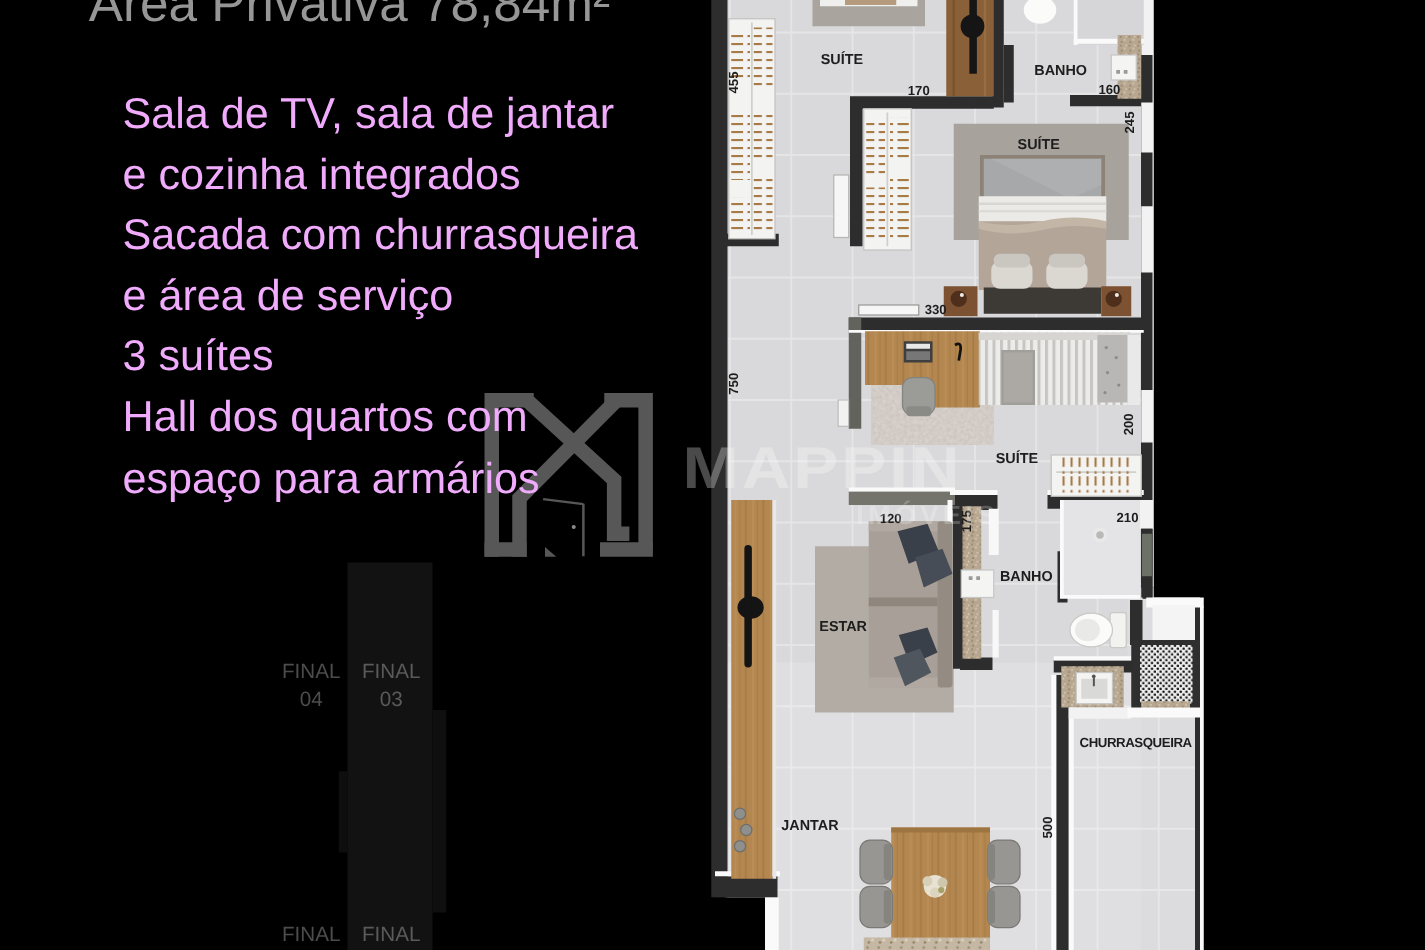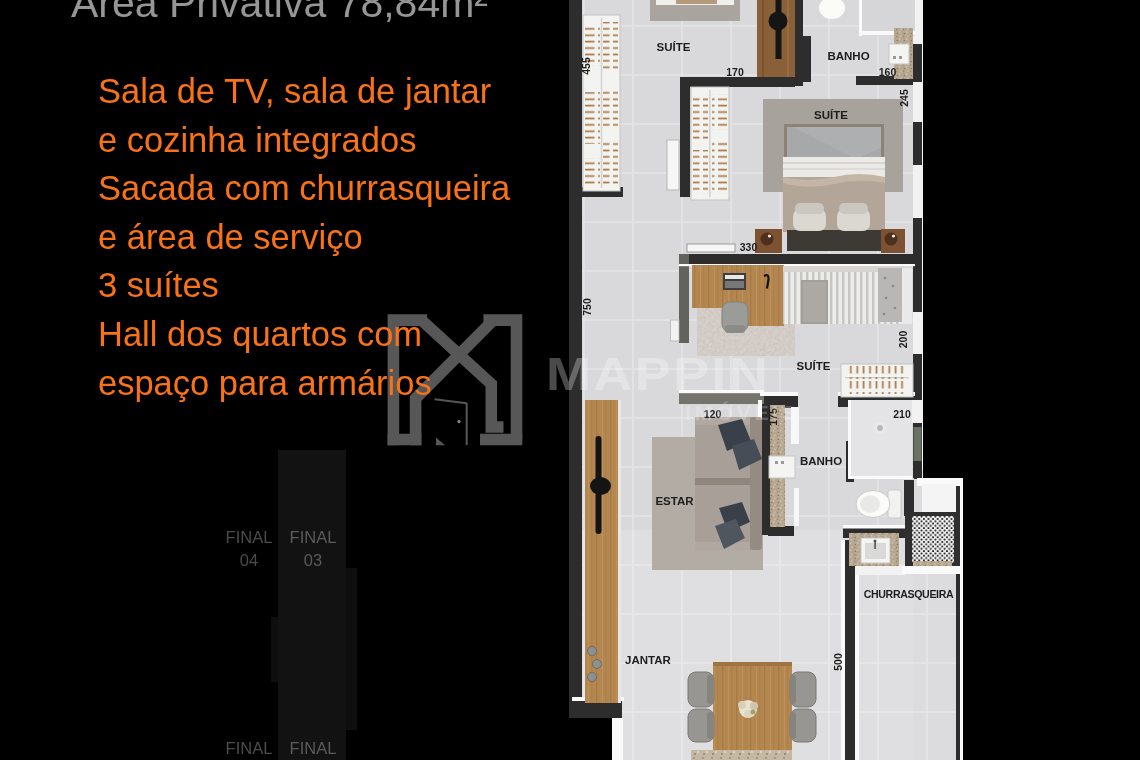--- a/index.html
+++ b/index.html
@@ -24,21 +24,21 @@
     </g>
     <polygon points="60,98.9 90.5,103 90.5,145.3 60,141" fill="#000"></polygon>
     <g stroke="#575757" stroke-width="2" fill="none">
       <path d="M 90.7 103 L 90.7 145"></path>
       <path d="M 58.5 99.3 L 90.7 103.3"></path>
     </g>
     <polygon points="60,137.5 69,145.3 60,145.3" fill="#575757"></polygon>
     <circle cx="83" cy="121.6" r="1.6" fill="#8a8a8a"></circle>
   </svg>
 
-  <div class="abs" style="left:82px;top:67px;font-size:34.5px;line-height:48.6px;color:#f97316;white-space:nowrap;">
+  <div class="abs" style="left:82px;top:67px;font-size:34.5px;line-height:48.6px;color:#f0abfc;white-space:nowrap;">
     Sala de TV, sala de jantar<br>
     e cozinha integrados<br>
     Sacada com churrasqueira<br>
     e área de serviço<br>
     3 suítes<br>
     Hall dos quartos com<br>
     espaço para armários
   </div>
 
   <div class="abs" style="left:262px;top:450px;width:68px;height:310px;background:#121212;"></div>

